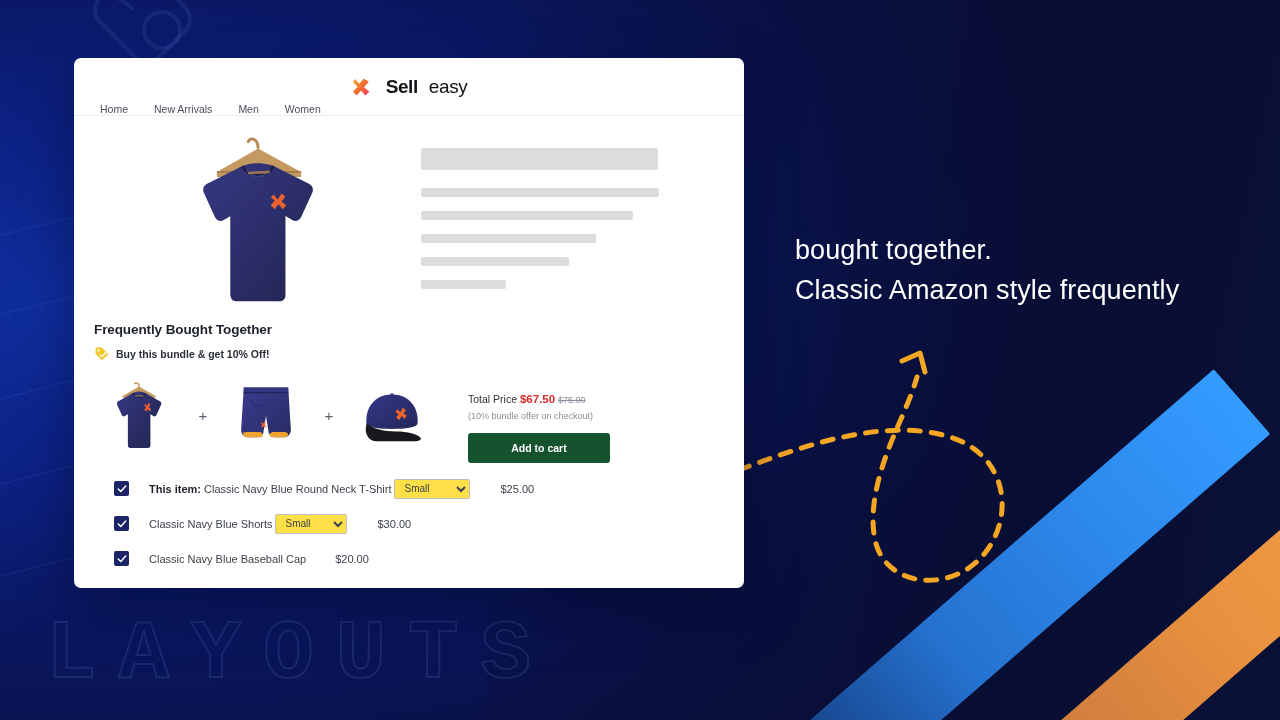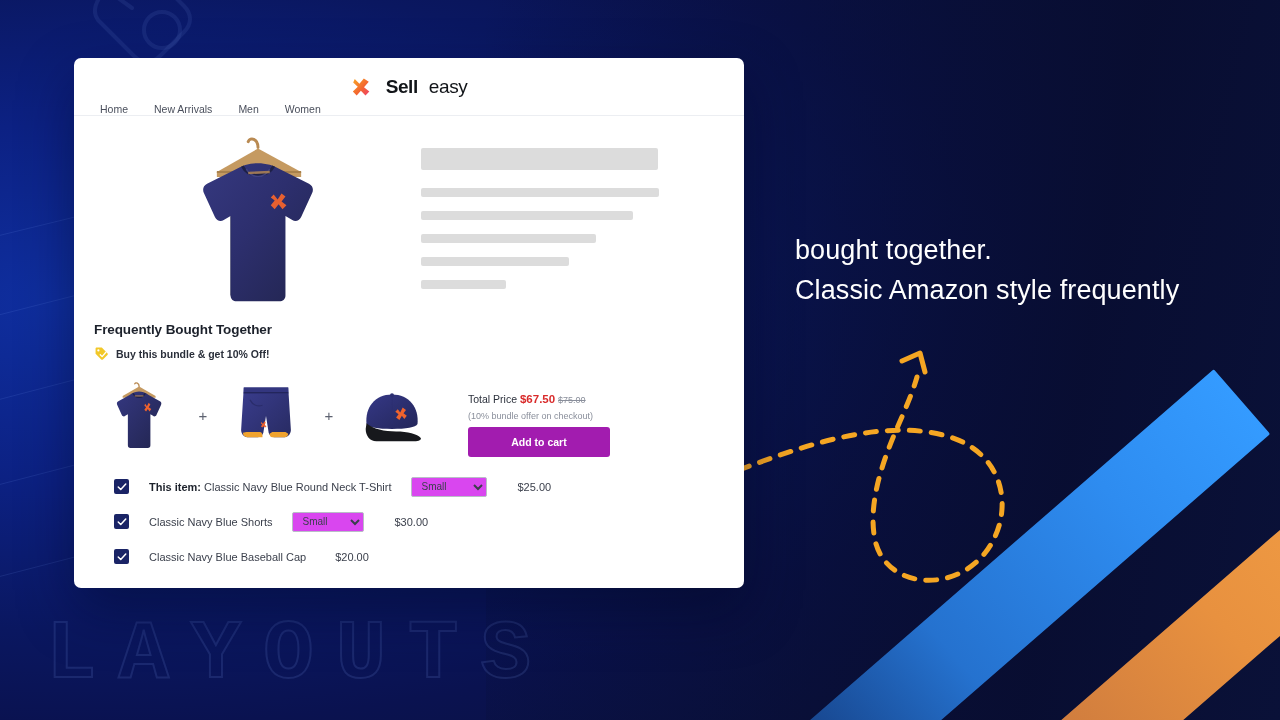--- a/index.html
+++ b/index.html
@@ -107,40 +107,40 @@
   .prods { display: flex; align-items: center; gap: 0px; }
   .prod { width: 92px; height: 92px; display: flex; align-items: center; justify-content: center; }
   .plus { width: 34px; text-align: center; color: #5d6270; font-size: 15px; }
 
   .pricing { margin-left: 30px; padding-top: 24px; width: 160px; }
   .tp { font-size: 10.5px; color: #2c313c; }
   .tp .new { color: #d92b2b; font-weight: 700; font-size: 11.5px; }
   .tp .old { color: #8a8f9b; text-decoration: line-through; font-size: 9px; }
   .tp-note { font-size: 9px; color: #8a8f9b; margin-top: 6px; }
   .atc {
-    margin-top: 6px; width: 142px; height: 30px;
-    background: #a21caf; color: #fff; border: none; border-radius: 3px;
+    margin-top: 12px; width: 142px; height: 30px;
+    background: #14532d; color: #fff; border: none; border-radius: 3px;
     font-size: 10.5px; font-weight: 700; cursor: pointer;
     font-family: "Liberation Sans", sans-serif;
   }
 
   
   .items { padding: 8px 26px 0 20px; }
   .item { display: flex; align-items: center; height: 35px; gap: 0; }
   .cbx {
     width: 15px; height: 15px; background: #1a2466; border-radius: 2px;
     display: flex; align-items: center; justify-content: center; flex: 0 0 15px;
     cursor: pointer;
   }
   .cbx svg { width: 10px; height: 10px; }
   .item .lbl { margin-left: 20px; font-size: 11px; color: #3a3f4b; white-space: nowrap; }
   .item .lbl b { color: #1c212b; font-weight: 700; }
   .sel {
-    margin-left: 19px; height: 20px; border: 1px solid #b9bdc7; border-radius: 2px;
-    background: #d946ef; font-size: 10px; color: #3a3f4b; padding: 0 4px 0 6px;
+    margin-left: 2px; height: 20px; border: 1px solid #b9bdc7; border-radius: 2px;
+    background: #fde047; font-size: 10px; color: #3a3f4b; padding: 0 4px 0 6px;
     font-family: "Liberation Sans", sans-serif; cursor: pointer;
   }
   .sel.w1 { width: 76px; }
   .sel.w2 { width: 72px; }
   .price { margin-left: 12px; font-size: 11px; color: #3a3f4b; padding-left: 19px; }
 </style>
 </head>
 <body>
 
 <div id="bg">

